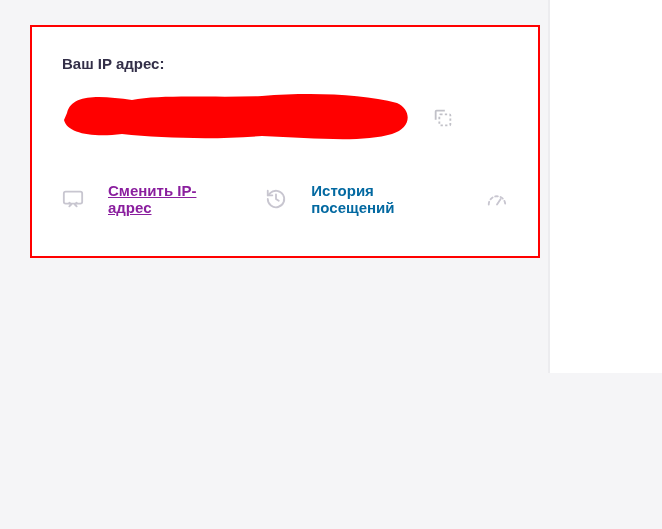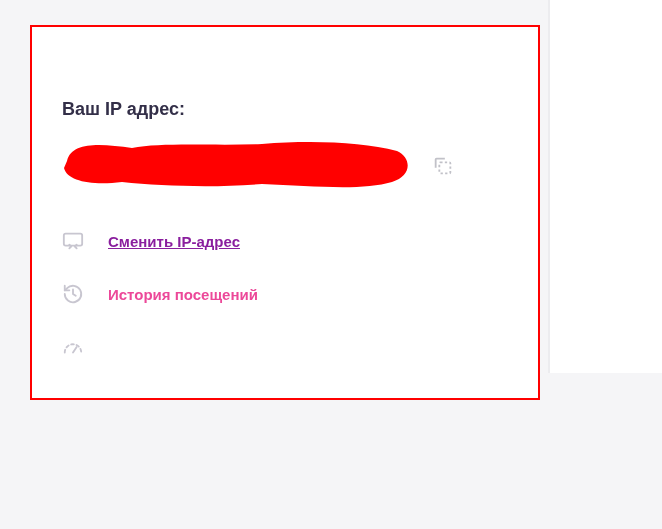--- a/index.html
+++ b/index.html
@@ -21,64 +21,63 @@
       width: 510px;
       padding: 0;
     }
     .card {
       border: 2px solid #ff0000;
       padding: 28px 30px 40px 30px;
       width: 510px;
       background: #fff;
     }
     .ip-title {
-      font-size: 18px;
+      font-size: 15px;
       font-weight: 700;
       color: #332f48;
       margin-bottom: 18px;
-      margin-top: 44px;
     }
     .ip-row {
       display: flex;
       align-items: center;
       gap: 12px;
       margin-bottom: 36px;
       height: 56px;
     }
     .redaction {
       flex: 0 0 auto;
     }
     .copy-icon {
       color: #c1c1c8;
       display: inline-flex;
       margin-left: 8px;
     }
     .links {
       display: flex;
-      flex-direction: column;
+      flex-direction: row;
       gap: 31px;
     }
     .link-row {
       display: flex;
       align-items: center;
       gap: 24px;
     }
     .link-icon {
       width: 22px;
       height: 22px;
       display: inline-flex;
       align-items: center;
       justify-content: center;
       color: #c8c6d0;
       flex-shrink: 0;
     }
     .link-text {
       font-size: 15px;
       font-weight: 700;
-      color: #ec4899;
+      color: #0369a1;
     }
     .link-text.active {
       color: #8a1e9e;
       text-decoration: underline;
     }
     .right-divider {
       position: absolute;
       top: 0;
       right: 112px;
       width: 2px;

